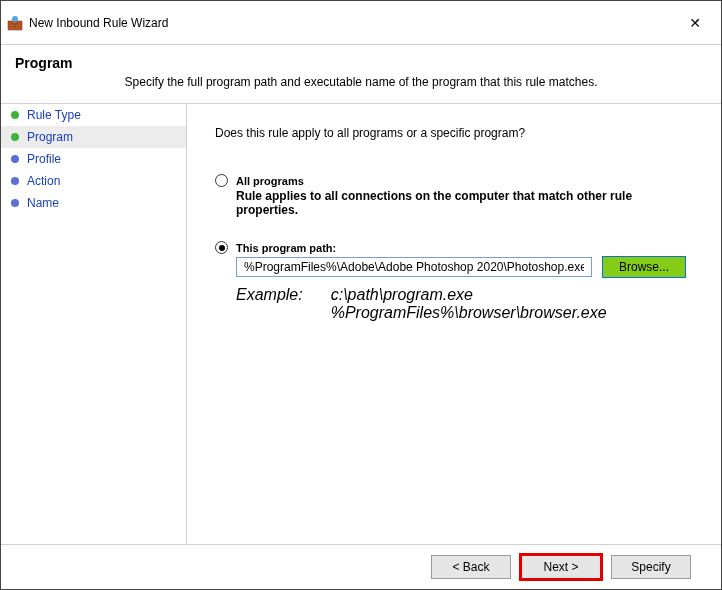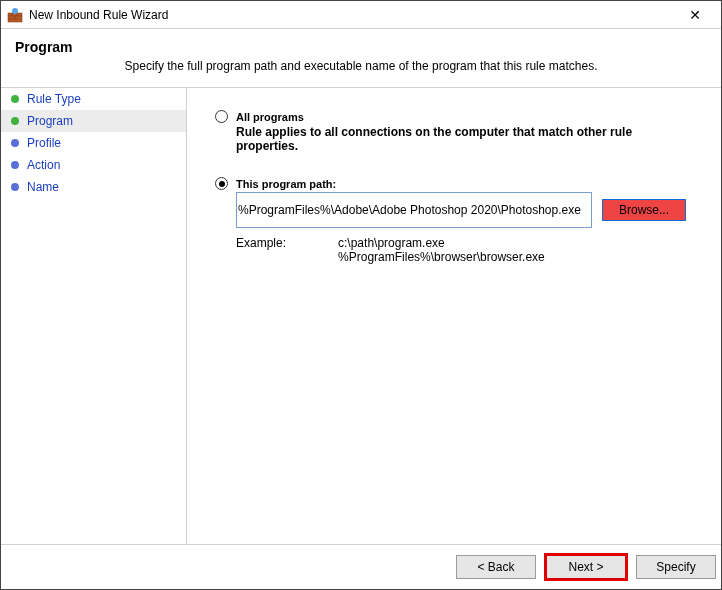--- a/index.html
+++ b/index.html
@@ -15,21 +15,21 @@
     height: 590px;
     border: 1px solid #444;
     background: #fff;
     position: relative;
     display: flex;
     flex-direction: column;
   }
   .titlebar {
     display: flex;
     align-items: center;
-    height: 28px;
+    height: 44px;
     padding: 12px 6px;
     border-bottom: 1px solid #d0d0d0;
     justify-content: flex-end;
   }
   .titlebar .icon-slot {
     width: 16px; height: 16px;
     margin-right: 6px;
     display: inline-flex; align-items: center; justify-content: center;
   }
   .titlebar .title {
@@ -133,43 +133,44 @@
     margin-left: 21px;
     display: flex;
     align-items: center;
     gap: 10px;
     margin-bottom: 8px;
   }
   .path-input {
     flex: 1;
     max-width: 356px;
     border: 1px solid #7a9ecf;
-    padding: 2px 1px;
+    padding: 2px 7px;
     font-size: 12px;
     font-family: inherit;
-    height: 36px;
+    height: 20px;
   }
   .browse-btn {
     border: 1px solid #0a6fd6;
-    background: #ef4444;
+    background: #84cc16;
     padding: 2px 16px;
     font-size: 12px;
     cursor: pointer;
     height: 22px;
   }
   .example-row {
     margin-left: 21px;
     display: flex;
-    font-size: 12px;
-    gap: 52px;
+    font-size: 16px;
+    gap: 28px;
+    font-style: italic;
   }
   .example-values { white-space: pre-line; }
   .footer {
     border-top: 1px solid #d0d0d0;
-    padding: 10px 5px;
+    padding: 10px 30px;
     display: flex;
     justify-content: flex-end;
     gap: 10px;
     align-items: center;
   }
   .btn {
     min-width: 80px;
     height: 24px;
     border: 1px solid #9a9a9a;
     background: #e6e6e6;
@@ -227,20 +228,21 @@
         <span class="bullet pending"></span>
         <span>Action</span>
       </div>
       <div class="step">
         <span class="bullet pending"></span>
         <span>Name</span>
       </div>
     </div>
 
     <div class="content">
+      <div class="question">Does this rule apply to all programs or a specific program?</div>
 
       <div class="radio-row">
         <span class="radio"></span>
         <span class="radio-label">All programs</span>
       </div>
       <div class="radio-desc">Rule applies to all connections on the computer that match other rule properties.</div>
 
       <div class="radio-row">
         <span class="radio sel"></span>
         <span class="radio-label">This program path:</span>

